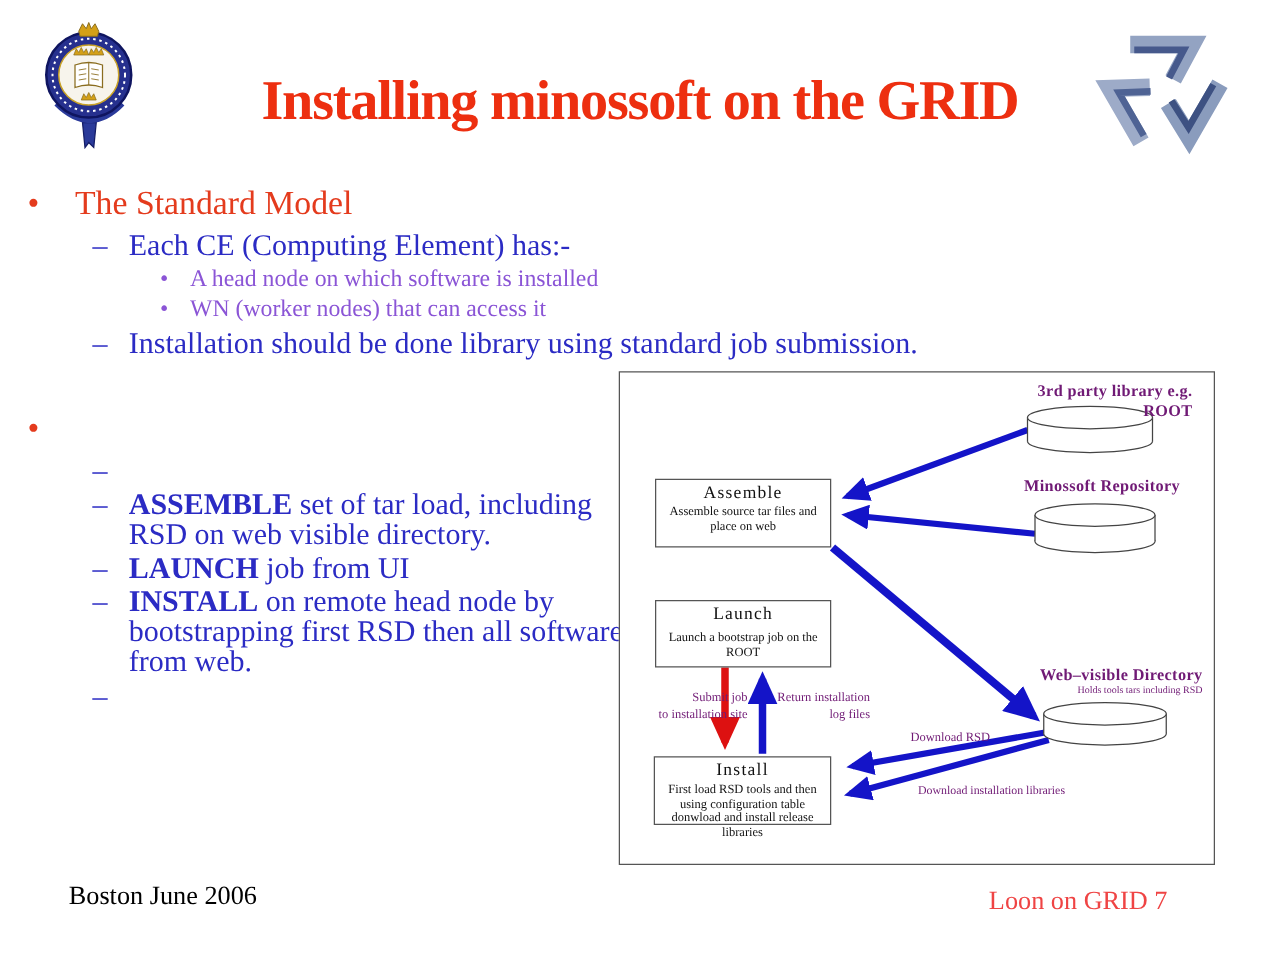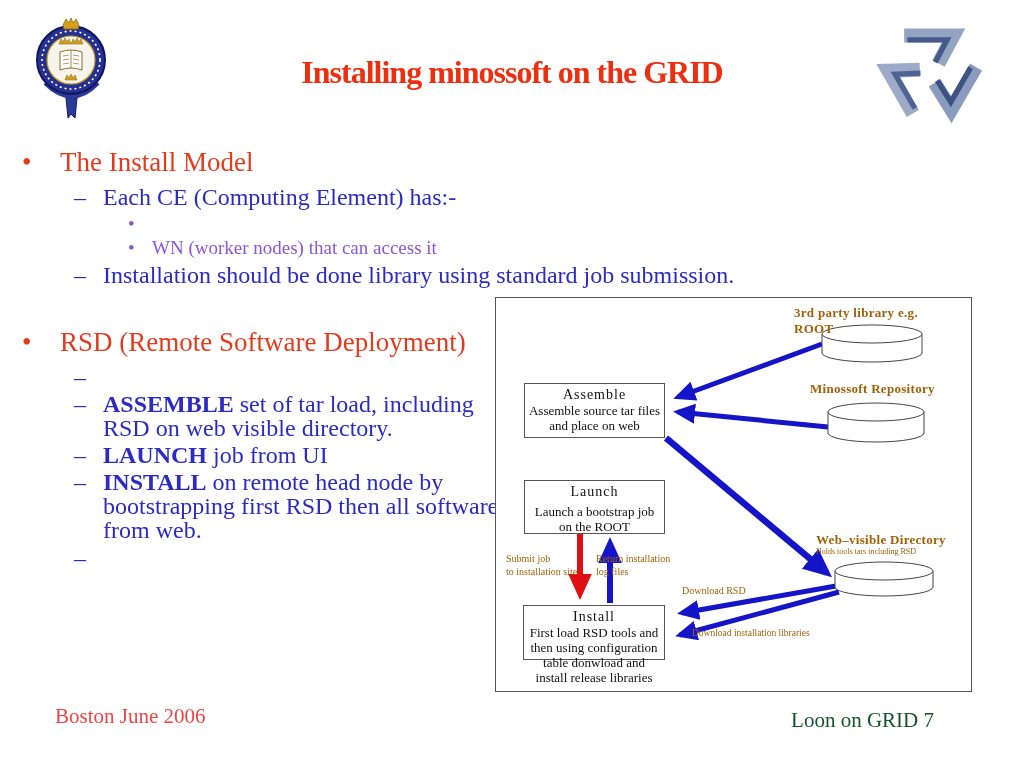--- a/index.html
+++ b/index.html
@@ -3,21 +3,21 @@
 <meta charset="utf-8">
 <style>
   html,body{margin:0;padding:0}
   body{
     width:1024px;height:768px;background:#ffffff;overflow:hidden;position:relative;
     font-family:"Liberation Serif", serif;
   }
   .abs{position:absolute}
 
   
-  #page-title{left:0;right:0;top:54px;text-align:center;font-size:32px;font-weight:bold;
+  #page-title{left:0;right:0;top:54px;text-align:center;font-size:45px;font-weight:bold;
     color:var(--title-red,#ed2f10);letter-spacing:-1px}
   #crest{left:30px;top:14px;width:84px;height:110px}
   #minos-logo{left:872px;top:18px;width:118px;height:108px}
 
   
   #content{left:0;top:146px;width:512px}
   .row{display:flex;align-items:flex-start}
   .m{flex:none}
   .t{flex:1 1 auto}
   .b1{color:var(--bullet-red,#e43b1d);font-size:27px;line-height:33px;margin-bottom:6px}
@@ -30,33 +30,33 @@
   .b3{color:var(--sub-purple,#8b55d6);font-size:19px;line-height:23px;margin-bottom:1px}
   .b3 .m{margin-left:128px;width:24px}
   .sect2{margin-top:39px}
   .mb4{margin-bottom:4px}
 
   
   #diagram{left:495px;top:297px;width:475px;height:393px;background:#fff;border:1px solid #555}
   #diagram svg{position:absolute;left:0;top:0}
   .dbox{position:absolute;border:1px solid #555;text-align:center;color:#111;background:transparent}
   .dbox-title{font-size:14px;margin-top:3px;letter-spacing:1px}
-  .dbox-sub{font-size:13px;line-height:1.15;padding:1px 3px 0 3px}
-  .dlabel{position:absolute;color:#a16207;text-align:left}
+  .dbox-sub{font-size:10px;line-height:1.15;padding:1px 3px 0 3px}
+  .dlabel{position:absolute;color:#701a75;text-align:right}
   .lab-big{font-size:13px;font-weight:600;letter-spacing:0.3px}
   .lab-sub{font-size:8px;margin-top:-1px}
   .lab-arrow{font-size:10px;white-space:pre-line;line-height:1.25}
   .cyl{fill:#ffffff;stroke:#444;stroke-width:1}
   .cyl-fill{fill:#ffffff;stroke:none}
   .aline{stroke:var(--arrow-blue,#1414c8)}
   .rline{stroke:var(--arrow-red,#dd1111)}
 
   
-  #footer-left{left:55px;top:704px;font-size:21px;color:#ef4444}
-  #footer-right{left:734px;top:708px;width:200px;text-align:right;font-size:21px;color:#14532d}
+  #footer-left{left:55px;top:704px;font-size:21px;color:#000000}
+  #footer-right{left:734px;top:708px;width:200px;text-align:right;font-size:21px;color:#ef4444}
 </style>
 </head>
 <body>
 
 <div id="crest" class="abs">
   <svg width="84" height="110" viewBox="0 0 84 110">
     <path d="M36,84 L47,84 L45,104 L41,100 L38,104 Z" fill="#2a3a9a" stroke="#141d66" stroke-width="1"></path>
     <path d="M16,68 Q42,94 67,68" fill="none" stroke="#2a3a9a" stroke-width="7"></path>
     <circle cx="41" cy="46" r="34" fill="#26308e" stroke="#0f1560" stroke-width="2"></circle>
     <circle cx="41" cy="46" r="29" fill="none" stroke="#ffffff" stroke-width="1.6" stroke-dasharray="2 3"></circle>
@@ -97,45 +97,45 @@
         <path d="M33,20 L70,20 L59,41" fill="none" stroke="#4f6394" stroke-width="5"></path>
       </g>
     </g>
   </svg>
 </div>
 
 <div id="content" class="abs">
 
   <div class="row b1">
     <span class="m">•</span>
-    <span class="t">The Install Model</span>
+    <span class="t">The Standard Model</span>
   </div>
 
   <div class="row b2 nowrap">
     <span class="m">–</span>
     <span class="t">Each CE (Computing Element) has:-</span>
   </div>
 
   <div class="row b3">
     <span class="m">•</span>
+    <span class="t">A head node on which software is installed</span>
   </div>
 
   <div class="row b3 mb4">
     <span class="m">•</span>
     <span class="t">WN (worker nodes) that can access it</span>
   </div>
 
   <div class="row b2 nowrap">
     <span class="m">–</span>
     <span class="t">Installation should be done library using standard job submission.</span>
   </div>
 
   <div class="row b1 sect2">
     <span class="m">•</span>
-    <span class="t">RSD (Remote Software Deployment)</span>
   </div>
 
   <div class="row b2">
     <span class="m">–</span>
   </div>
 
   <div class="row b2">
     <span class="m">–</span>
     <span class="t"><b>ASSEMBLE</b><span> set of tar load, including RSD on web visible directory.</span></span>
   </div>

